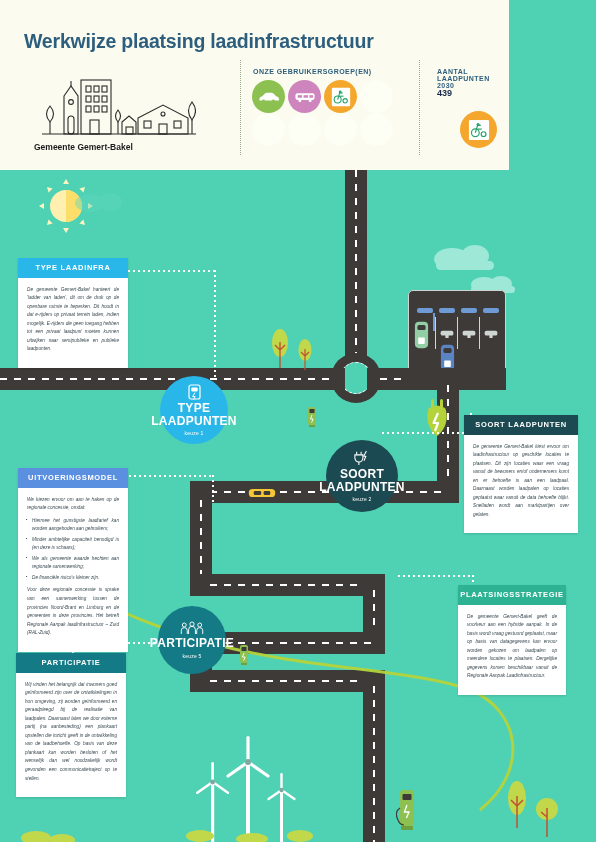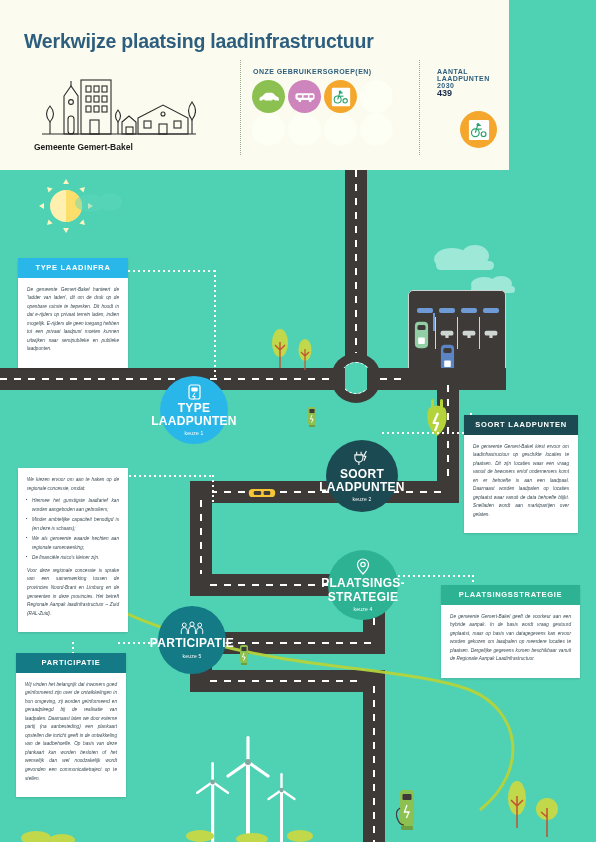--- a/index.html
+++ b/index.html
@@ -441,33 +441,34 @@
   </div>
 
   <div class="infobox" style="left:464px; top:245px; width:114px;">
     <div class="infobox-head" style="background:#1C4A52">SOORT LAADPUNTEN</div>
     <div class="infobox-body">
       <p>De gemeente Gemert-Bakel kiest ervoor om laadinfrastructuur op geschikte locaties te plaatsen. Dit zijn locaties waar een vraag vanuit de bewoners en/of ondernemers komt en er behoefte is aan een laadpaal. Daarnaast worden laadpalen op locaties geplaatst waar vanuit de data behoefte blijkt. Snelladen wordt aan marktpartijen over gelaten.</p>
     </div>
   </div>
 
   <div class="infobox" style="left:18px; top:298px; width:110px;">
+    <div class="infobox-head" style="background:#5B8FE0">UITVOERINGSMODEL</div>
     <div class="infobox-body">
       <p>We kiezen ervoor om aan te haken op de regionale concessie, omdat:</p>
       <ul>
         <li>Hiermee het gunstigste laadtarief kan worden aangeboden aan gebruikers;</li>
         <li>Minder ambtelijke capaciteit benodigd is (en deze is schaars);</li>
         <li>We als gemeente waarde hechten aan regionale samenwerking;</li>
         <li>De financiële risico's kleiner zijn.</li>
       </ul>
       <p>Voor deze regionale concessie is sprake van een samenwerking tussen de provincies Noord-Brant en Limburg en de gemeenten in deze provincies. Het betreft Regionale Aanpak laadinfrastructuur – Zuid (RAL-Zuid).</p>
     </div>
   </div>
 
-  <div class="infobox" style="left:441px; top:415px; width:139px;">
+  <div class="infobox" style="left:458px; top:415px; width:108px;">
     <div class="infobox-head" style="background:#2DB394">PLAATSINGSSTRATEGIE</div>
     <div class="infobox-body">
       <p>De gemeente Gemert-Bakel geeft de voorkeur aan een hybride aanpak. In de basis wordt vraag gestuurd geplaatst, maar op basis van datagegevens kan ervoor worden gekozen om laadpalen op meerdere locaties te plaatsen. Dergelijke gegevens komen beschikbaar vanuit de Regionale Aanpak Laadinfrastructuur.</p>
     </div>
   </div>
 
   <div class="infobox" style="left:16px; top:483px; width:110px;">
     <div class="infobox-head" style="background:#147A85">PARTICIPATIE</div>
     <div class="infobox-body">
       <p>Wij vinden het belangrijk dat inwoners goed geïnformeerd zijn over de ontwikkelingen in hun omgeving, zij worden geïnformeerd en geraadpleegd bij de realisatie van laadpalen. Daarnaast laten we door externe partij (na aanbesteding) een plankaart opstellen die inzicht geeft in de ontwikkeling van de laadbehoefte. Op basis van deze plankaart kan worden besloten of het wenselijk dan wel noodzakelijk wordt gevonden een communicatietraject op te stellen.</p>
@@ -495,30 +496,20 @@
       </g>
       <path d="M15 1 l-3.2 6 h2.6 l-2.2 5" stroke="#fff" stroke-width="1.2" fill="none" stroke-linejoin="round"></path>
     </svg>
     <div class="badge-title">
       <span>SOORT</span><br><span>LAADPUNTEN</span>
     </div>
     <div class="badge-sub">keuze 2</div>
   </div>
 
 
-  <div class="badge" style="left:328px; top:380px; width:70px; height:70px; background:#2DB394">
-    <svg class="badge-icon" width="14" height="17" viewBox="0 0 14 17">
-      <path d="M7 1 a5.5 5.5 0 0 1 5.5 5.5 c0 4 -5.5 9.5 -5.5 9.5 s-5.5 -5.5 -5.5 -9.5 a5.5 5.5 0 0 1 5.5 -5.5 z" fill="none" stroke="#fff" stroke-width="1.2"></path>
-      <circle cx="7" cy="6.5" r="2.2" fill="none" stroke="#fff" stroke-width="1.2"></circle>
-    </svg>
-    <div class="badge-title">
-      <span>PLAATSINGS-</span><br><span>STRATEGIE</span>
-    </div>
-    <div class="badge-sub">keuze 4</div>
-  </div>
 
   <div class="badge" style="left:158px; top:436px; width:68px; height:68px; background:#147A85">
     <svg class="badge-icon" width="24" height="14" viewBox="0 0 28 16">
       <g fill="none" stroke="#fff" stroke-width="1.1">
         <circle cx="5" cy="4.5" r="2.3"></circle>
           <path d="M1.5 15 v-4 a3.5 3.5 0 0 1 7 0 v4"></path>
         <circle cx="14" cy="3.5" r="2.5"></circle>
           <path d="M10 15 v-5 a4 4 0 0 1 8 0 v5"></path>
         <circle cx="23" cy="4.5" r="2.3"></circle>
           <path d="M19.5 15 v-4 a3.5 3.5 0 0 1 7 0 v4"></path>

